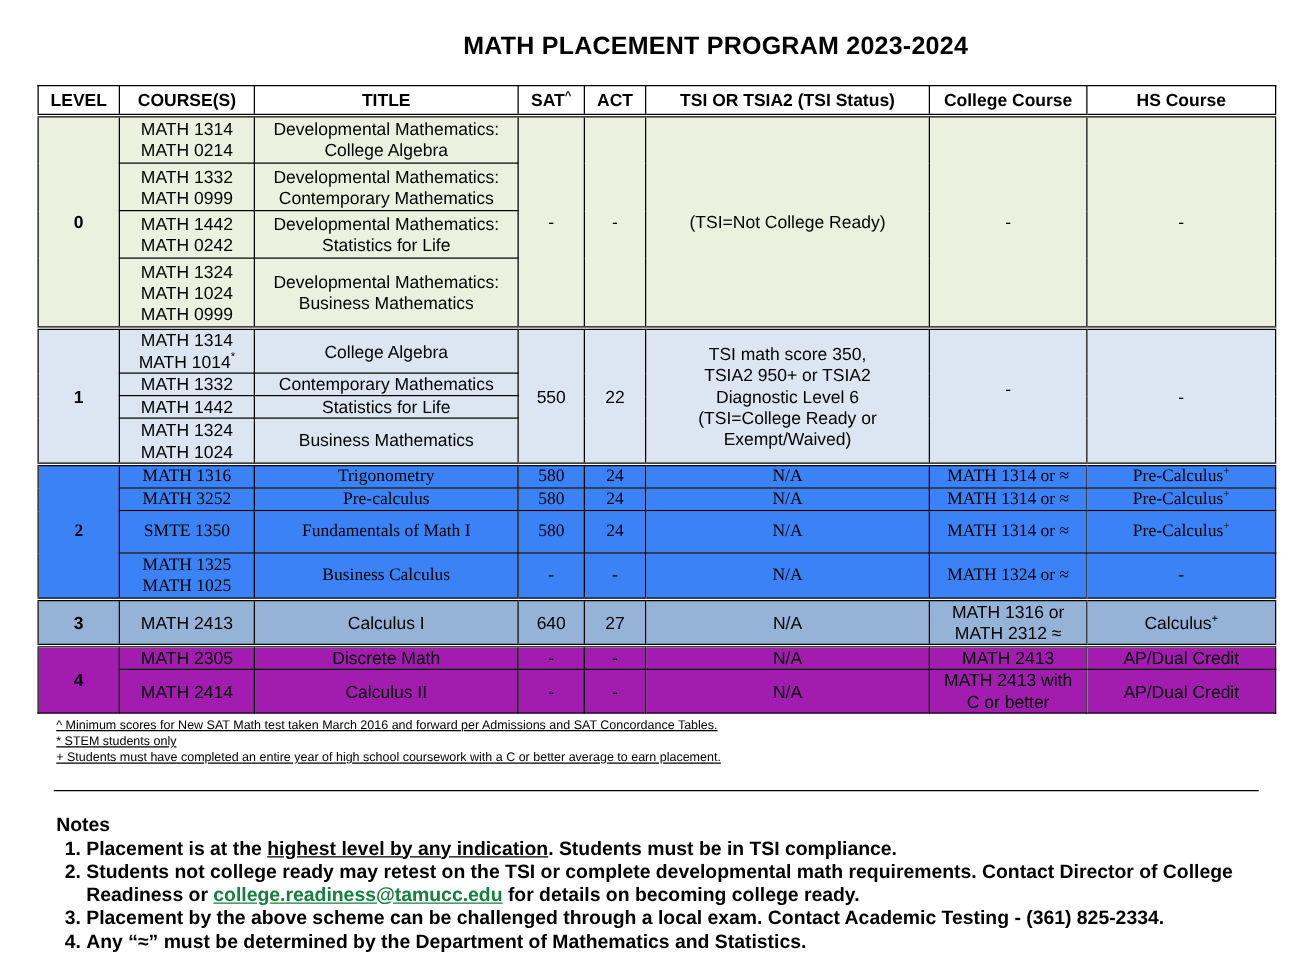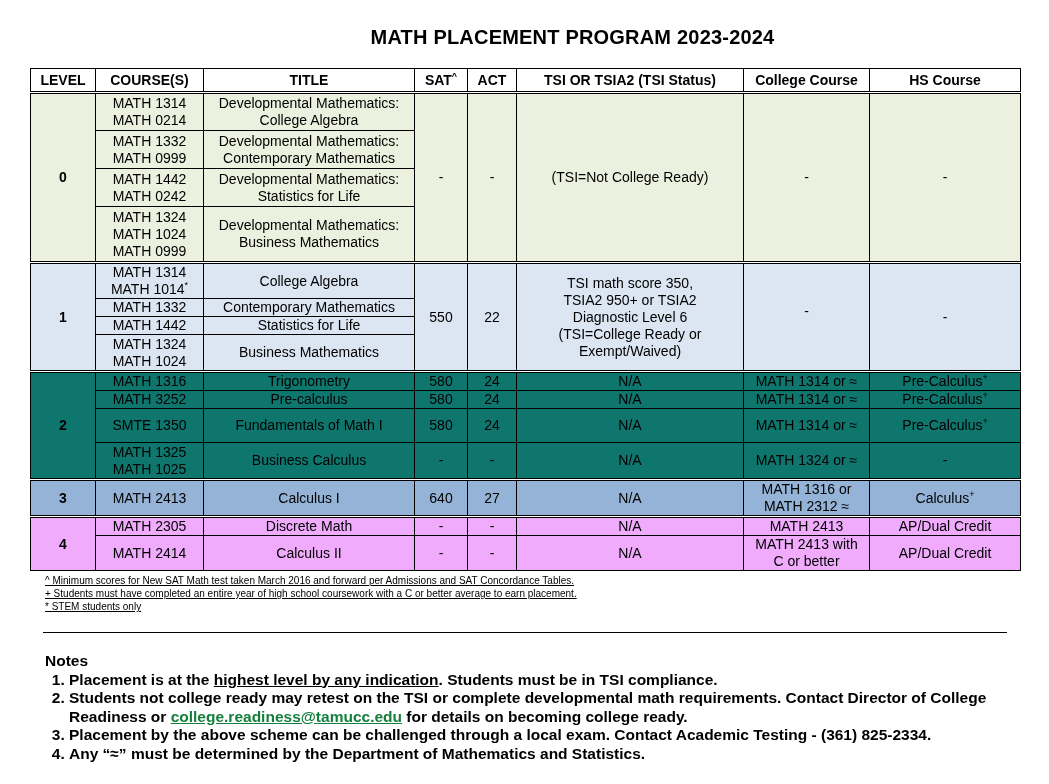--- a/index.html
+++ b/index.html
@@ -5,23 +5,23 @@
   html, body { margin:0; padding:0; background:#fff; }
   body { width:1049px; height:784px; position:relative; font-family:"Liberation Sans", sans-serif; color:#000; overflow:hidden; }
   .title { position:absolute; left:0; width:1049px; top:26px; text-align:center; font-weight:bold; font-size:20px; letter-spacing:0.2px;padding-left:48px; }
   table.pl { position:absolute; left:30px; top:68px; border-collapse:collapse; table-layout:fixed; width:990px; }
   table.pl td, table.pl th { border:1px solid #000; padding:0 2px; text-align:center; vertical-align:middle; font-size:14px; line-height:17px; overflow:hidden; }
   table.pl th { font-weight:bold; height:22px; background:#fff; font-size:14px; }
   td.course { font-size:16px; line-height:18px; }
   td.level { font-weight:bold; }
   .lv0 td { background:#ebf1de; }
   .lv1 td { background:#dce6f2; }
-  .lv2 td { background:#0f766e; }
+  .lv2 td { background:#3b82f6;font-family:Liberation Serif, serif; }
   .lv3 td { background:#95b3d7; }
-  .lv4 td { background:#f0abfc; }
+  .lv4 td { background:#a21caf; }
   tr.grp-start td { border-top:3px double #000; }
   sup { font-size:9px; line-height:0; }
   .foot { position:absolute; left:45px; top:574px; font-size:10px; line-height:13px;text-decoration:underline; }
   .rule { position:absolute; left:43px; top:632px; width:964px; height:0; border-top:1px solid #000; }
   .notes { position:absolute; left:45px; top:652px; font-size:15.5px; line-height:18.5px; width:960px; }
   .notes .hd { font-weight:bold; }
   .notes ol { margin:0; padding-left:24px;font-weight:bold; }
   .notes li { padding-left:0; }
   .u { text-decoration:underline; }
   .link { color:#15803d; text-decoration:underline; cursor:pointer; }
@@ -214,22 +214,22 @@
           <div>MATH 2413 with</div>
           <div>C or better</div>
         </td>
       <td>AP/Dual Credit</td>
     </tr>
   </tbody>
 </table>
 
 <div class="foot">
   <div>^ Minimum scores for New SAT Math test taken March 2016 and forward per Admissions and SAT Concordance Tables.</div>
+  <div>* STEM students only</div>
   <div>+ Students must have completed an entire year of high school coursework with a C or better average to earn placement.</div>
-  <div>* STEM students only</div>
 </div>
 
 <div class="rule"></div>
 
 <div class="notes">
   <div class="hd">Notes</div>
   <ol>
     <li><span>Placement is at the </span><span class="u">highest level by any indication</span><span>. Students must be in TSI compliance.</span></li>
     <li><span>Students not college ready may retest on the TSI or complete developmental math requirements. Contact Director of College Readiness or </span><a class="link">college.readiness@tamucc.edu</a><span> for details on becoming college ready.</span></li>
     <li>Placement by the above scheme can be challenged through a local exam. Contact Academic Testing - (361) 825-2334.</li>

